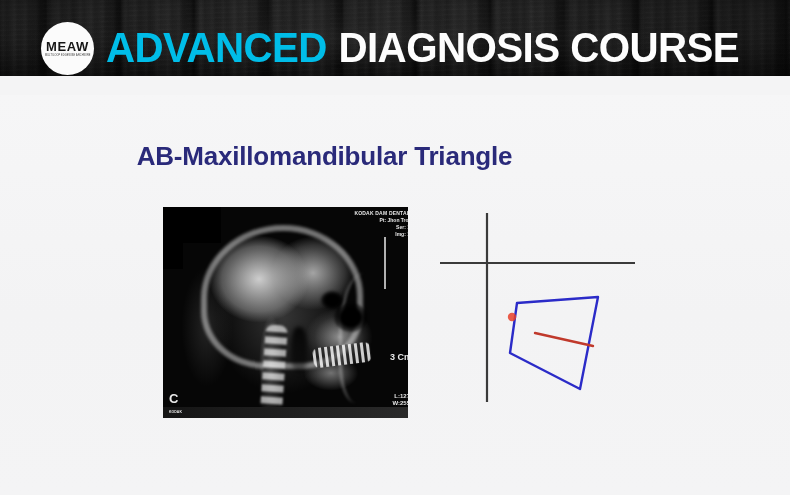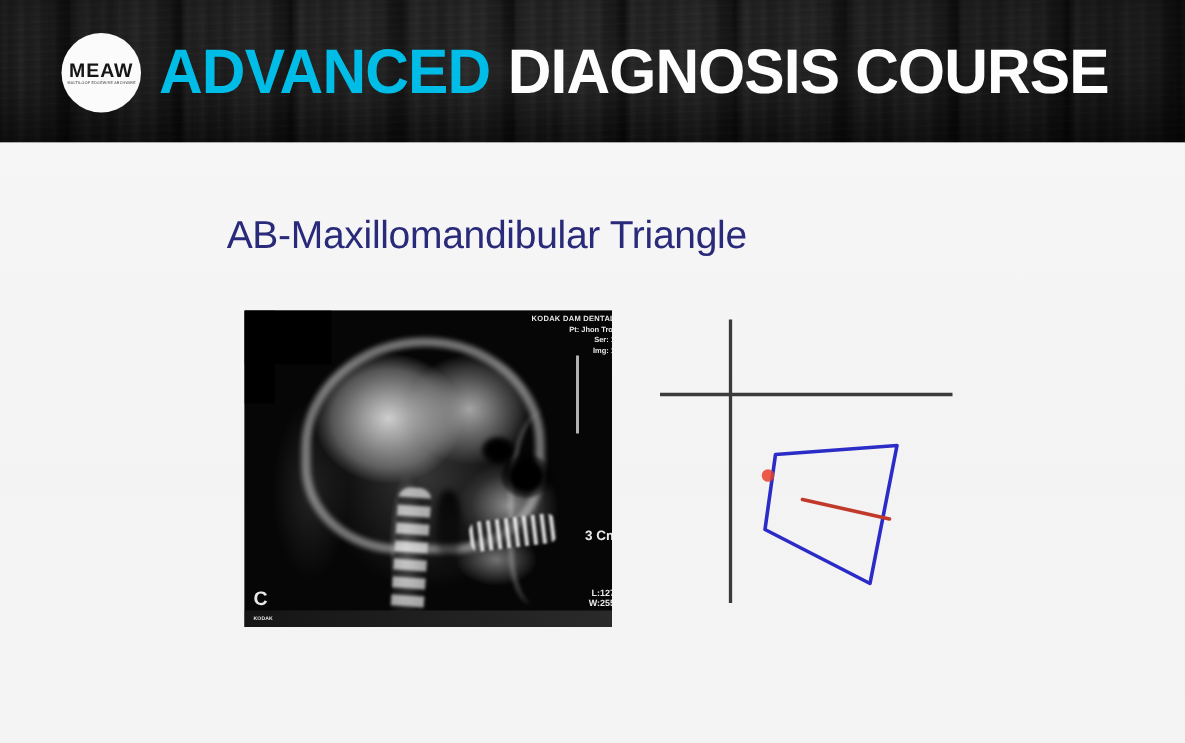--- a/index.html
+++ b/index.html
@@ -5,21 +5,21 @@
   html,body{margin:0;padding:0;}
   body{
     width:790px;height:495px;overflow:hidden;
     background:#f4f4f5;
     font-family:"Liberation Sans", sans-serif;
     position:relative;
   }
 
   
   .banner{
-    position:absolute;left:0;top:0;width:790px;height:95px;
+    position:absolute;left:0;top:0;width:790px;height:76px;
     background:#171717;
     overflow:hidden;
   }
   
   .banner .planks{
     position:absolute;inset:0;
     background:
       repeating-linear-gradient(90deg,
         rgba(255,255,255,0.000) 0px,
         rgba(255,255,255,0.030) 14px,
@@ -81,21 +81,21 @@
 
   
   .slide{
     position:absolute;left:0;top:95px;width:790px;height:400px;
     background:linear-gradient(180deg,#f6f6f7 0%,#f3f3f4 55%,#f4f4f5 100%);
   }
   .slide-title{
     position:absolute;left:0;top:46px;width:649px;
     text-align:center;
     color:#2a2a7a;
-    font-size:26px;font-weight:normal;
+    font-size:26px;font-weight:bold;
     letter-spacing:-0.2px;
     font-family:"Liberation Sans", sans-serif;
   }
 
   
   .xray{
     position:absolute;left:163px;top:112px;width:245px;height:211px;
     background:#050505;
     overflow:hidden;
   }

